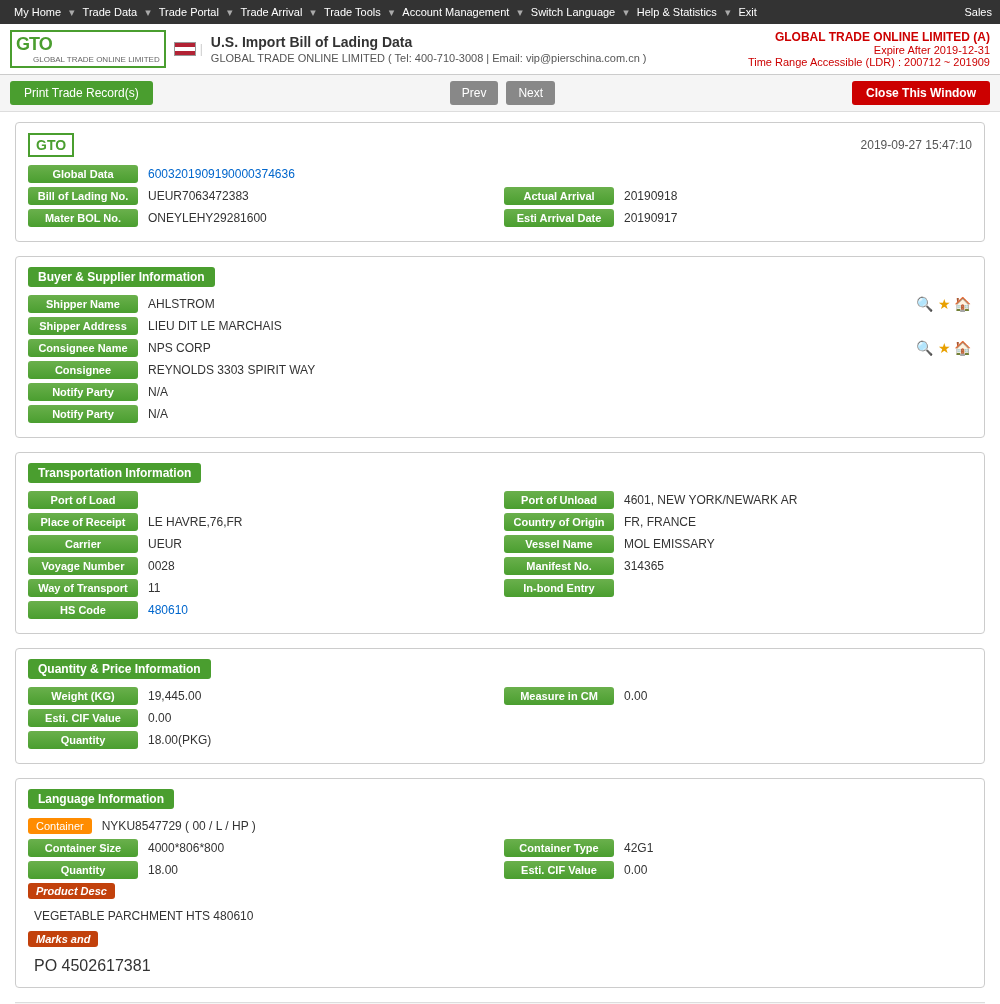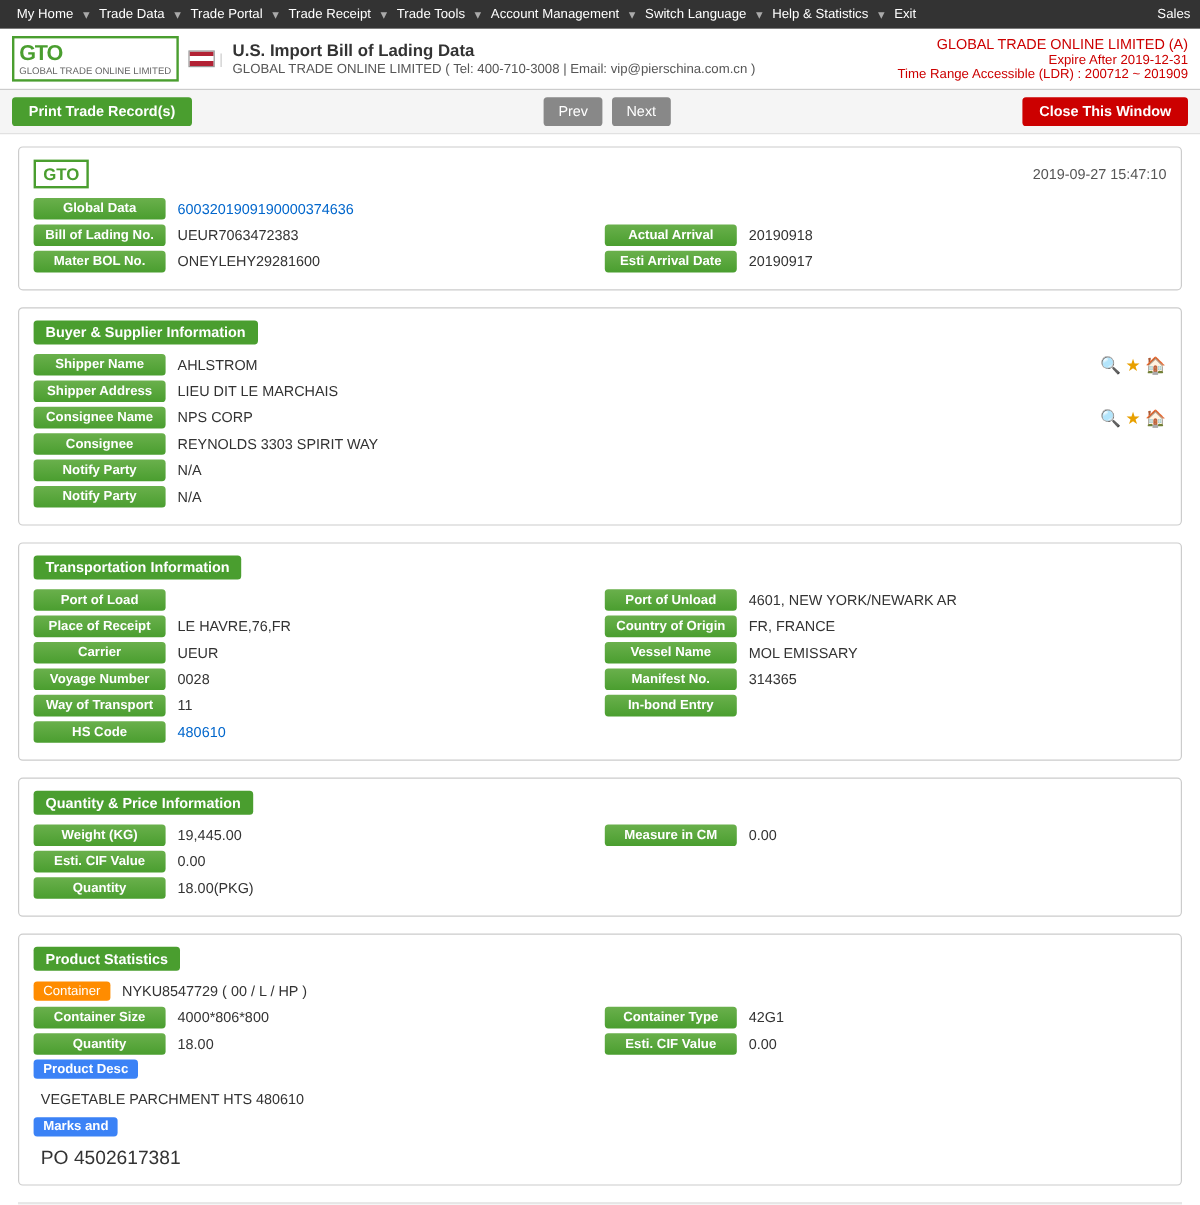--- a/index.html
+++ b/index.html
@@ -29,46 +29,46 @@
       justify-content: space-between;
     }
     .header-logo { display: flex; align-items: center; gap: 8px; }
     .logo-box {
       background: #fff;
       border: 2px solid #4a9e2f;
       padding: 2px 4px;
       display: flex; align-items: center; justify-content: center;
     }
     .logo-text-gto { color: #4a9e2f; font-size: 18px; font-weight: bold; letter-spacing: -1px; }
-    .logo-sub { color: #666; font-size: 8px; }
+    .logo-sub { color: #666; font-size: 8px; margin-left: 17px; }
     .flag-area { display: flex; align-items: center; gap: 4px; font-size: 12px; }
     .flag-icon { width: 22px; height: 14px; background: linear-gradient(to bottom, #B22234 33%, #fff 33%, #fff 66%, #B22234 66%); border: 1px solid #999; position: relative; }
     .header-title { font-size: 14px; color: #333; font-weight: bold; }
     .header-info { font-size: 11px; color: #555; margin-top: 2px; }
     .header-right { text-align: right; font-size: 11px; color: #c00; }
-    .header-right .company-name { font-weight: normal; font-size: 12px; color: #c00; }
+    .header-right .company-name { font-weight: bold; font-size: 12px; color: #c00; }
 
     
     .toolbar {
       display: flex;
       align-items: center;
       justify-content: space-between;
       padding: 6px 10px;
       background: #f5f5f5;
       border-bottom: 1px solid #ddd;
     }
     .btn-green {
       background: #4a9e2f;
       color: #fff;
       border: none;
       padding: 5px 14px;
       border-radius: 3px;
       cursor: pointer;
       font-size: 12px;
-      font-weight: bold;
+      font-weight: normal;
     }
     .btn-gray {
       background: #888;
       color: #fff;
       border: none;
       padding: 5px 12px;
       border-radius: 3px;
       cursor: pointer;
       font-size: 12px;
       margin: 0 2px;
@@ -165,28 +165,29 @@
       color: #fff;
       padding: 2px 8px;
       border-radius: 3px;
       font-size: 11px;
       font-weight: normal;
       display: inline-block;
     }
 
     
     .label-green-sm {
-      background: #3b82f6;
+      background: #c2410c;
       color: #fff;
       padding: 2px 8px;
       border-radius: 3px;
       font-size: 11px;
       font-weight: bold;
       display: inline-block;
       margin-bottom: 4px;
+      font-style: italic;
     }
 
     
     .bottom-info {
       display: flex;
       justify-content: space-between;
       align-items: center;
       padding: 4px 14px;
       background: #f5f5f5;
       border-top: 1px solid #ddd;
@@ -198,21 +199,21 @@
 <body>
 
 <div class="top-nav">
   <div class="top-nav-left">
     <span class="top-nav-item">My Home</span>
     <span style="color:#aaa">▾</span>
     <span class="top-nav-item">Trade Data</span>
     <span style="color:#aaa">▾</span>
     <span class="top-nav-item">Trade Portal</span>
     <span style="color:#aaa">▾</span>
-    <span class="top-nav-item">Trade Receipt</span>
+    <span class="top-nav-item">Trade Arrival</span>
     <span style="color:#aaa">▾</span>
     <span class="top-nav-item">Trade Tools</span>
     <span style="color:#aaa">▾</span>
     <span class="top-nav-item">Account Management</span>
     <span style="color:#aaa">▾</span>
     <span class="top-nav-item">Switch Language</span>
     <span style="color:#aaa">▾</span>
     <span class="top-nav-item">Help &amp; Statistics</span>
     <span style="color:#aaa">▾</span>
     <span class="top-nav-item">Exit</span>
@@ -470,21 +471,21 @@
     </div>
 
     
     <div class="field-row">
       <span class="field-label">Quantity</span>
       <span class="field-value">18.00(PKG)</span>
     </div>
   </div>
 
   <div class="card">
-    <div class="section-title">Product Statistics</div>
+    <div class="section-title">Language Information</div>
 
     
     <div class="field-row">
       <span class="label-orange">Container</span>
       <span class="field-value">NYKU8547729 ( 00 / L / HP )</span>
     </div>
 
     
     <div class="two-col">
       <div class="col">

